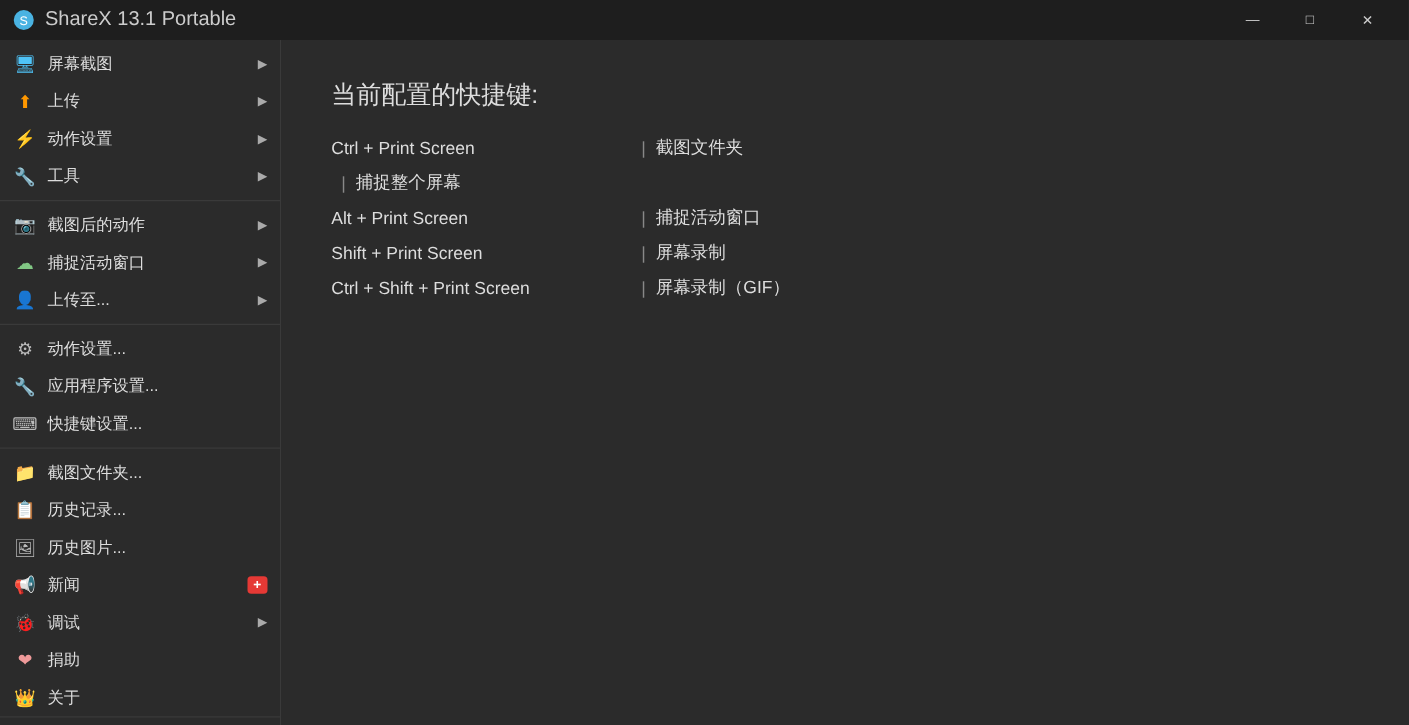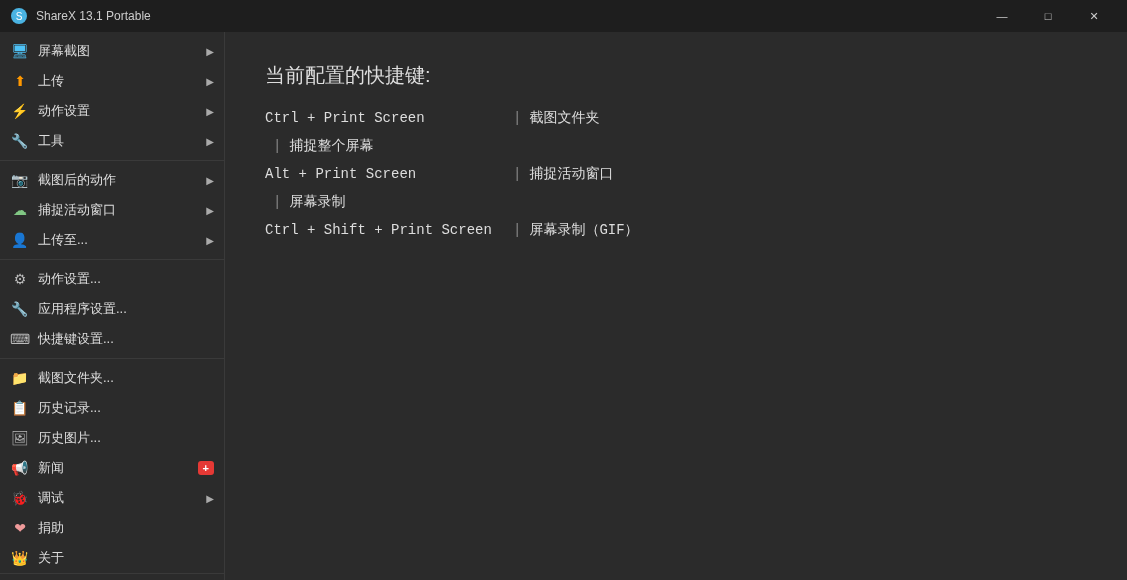--- a/index.html
+++ b/index.html
@@ -24,21 +24,21 @@
       flex-shrink: 0;
       user-select: none;
     }
     .titlebar-logo {
       width: 18px;
       height: 18px;
       margin-right: 8px;
       flex-shrink: 0;
     }
     .titlebar-title {
-      font-size: 12px;
+      font-size: 16px;
       color: #ccc;
       flex: 1;
     }
     .titlebar-controls {
       display: flex;
       gap: 0;
     }
     .titlebar-btn {
       width: 46px;
       height: 32px;
@@ -133,21 +133,20 @@
     .shortcut-list {
       display: flex;
       flex-direction: column;
       gap: 10px;
     }
     .shortcut-row {
       display: flex;
       align-items: center;
       font-size: 14px;
       color: #ddd;
-      font-family: Liberation Mono, monospace;
     }
     .shortcut-key {
       color: #ddd;
       min-width: 240px;
     }
     .shortcut-sep {
       color: #888;
       margin: 0 8px;
     }
     .shortcut-desc {
@@ -288,20 +287,21 @@
         <div class="shortcut-row">
           <span class="shortcut-sep">|</span>
           <span class="shortcut-desc">捕捉整个屏幕</span>
         </div>
         <div class="shortcut-row">
           <span class="shortcut-key">Alt + Print Screen</span>
           <span class="shortcut-sep">|</span>
           <span class="shortcut-desc">捕捉活动窗口</span>
         </div>
         <div class="shortcut-row">
+          <span class="shortcut-key">Shift + Print Screen</span>
           <span class="shortcut-sep">|</span>
           <span class="shortcut-desc">屏幕录制</span>
         </div>
         <div class="shortcut-row">
           <span class="shortcut-key">Ctrl + Shift + Print Screen</span>
           <span class="shortcut-sep">|</span>
           <span class="shortcut-desc">屏幕录制（GIF）</span>
         </div>
       </div>
   </div>

